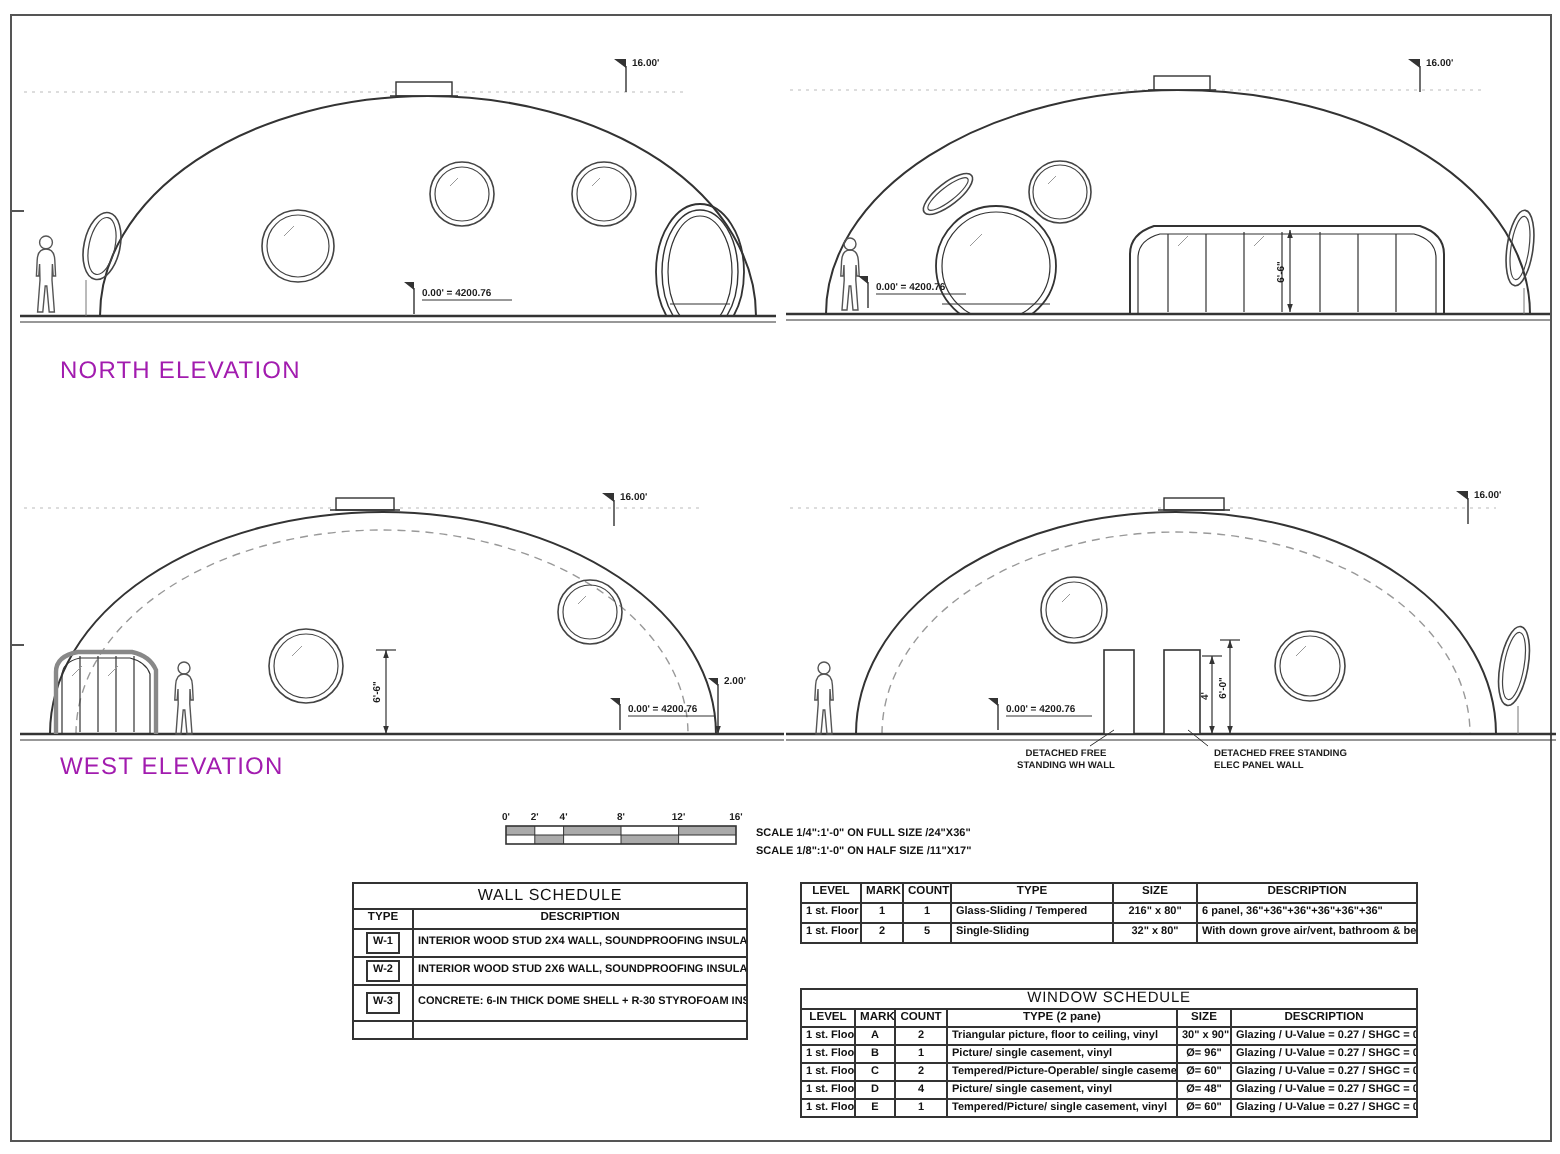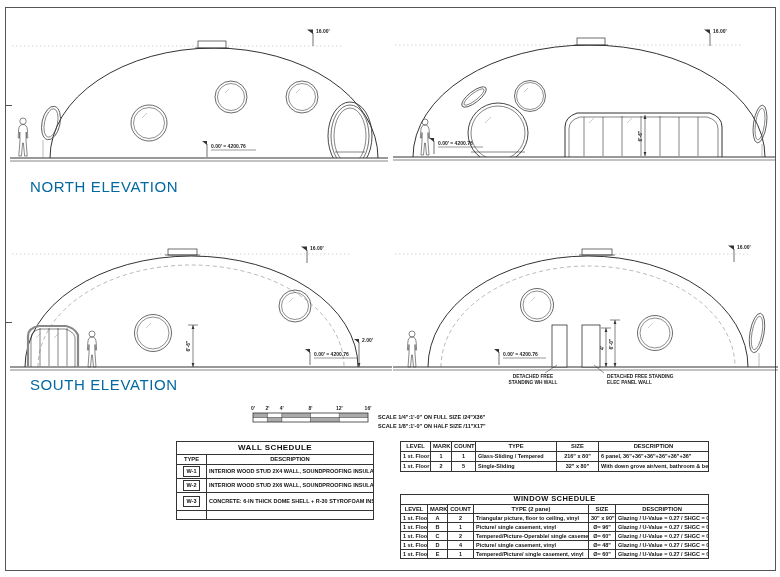--- a/index.html
+++ b/index.html
@@ -4,29 +4,29 @@
 <style>
   * { margin:0; padding:0; box-sizing:border-box; }
   html,body { background:#fff; }
   .sheet {
     position:relative; width:780px; height:577px; background:#fff;
     font-family:"Liberation Sans", sans-serif; color:#222; overflow:hidden;
   }
   .frame { position:absolute; left:5px; top:7px; width:771px; height:564px;
     border:1px solid #555; }
   .abs { position:absolute; }
-  .elev-title { position:absolute; font-size:15px; letter-spacing:.6px; color:#0369a1; white-space:nowrap; }
+  .elev-title { position:absolute; font-size:12px; letter-spacing:.6px; color:#a21caf; white-space:nowrap; }
   svg text { font-family:"Liberation Sans", sans-serif; fill:#1c1c1c; }
   .ann { font-size:5px; font-weight:bold; }
   .lead { font-size:4.8px; font-weight:bold; }
   
   table.sched { border-collapse:collapse; table-layout:fixed; background:#fff; }
   table.sched td { border:1px solid #333; font-size:5.5px; font-weight:bold;
     padding:0 2px; line-height:1.15; overflow:hidden; white-space:nowrap; color:#111; vertical-align:middle; }
-  table.sched td.title { font-size:8px; font-weight:bold; letter-spacing:.4px;
+  table.sched td.title { font-size:8px; font-weight:normal; letter-spacing:.4px;
     text-align:center; height:13px; white-space:nowrap; }
   table.sched td.hdr { text-align:center; font-size:5.8px; }
   td.c { text-align:center; }
   td.wrap { white-space:normal; }
   .box { display:inline-block; border:1px solid #333; padding:1px 3px; font-size:5.5px; font-weight:bold; }
   .scale-note { position:absolute; font-size:5.5px; font-weight:bold; white-space:nowrap; color:#111; }
 </style>
 </head>
 <body>
 
@@ -211,21 +211,21 @@
       <polygon points="349,139 347.6,135 350.4,135" fill="#333"></polygon>
       <text x="352" y="114" class="ann">2.00'</text>
     </g>
     <g>
       <line x1="300" y1="124" x2="300" y2="137" stroke="#333" stroke-width="0.7"></line>
       <polygon points="300,125 295,121 300,121" fill="#333"></polygon>
       <text x="304" y="128" class="ann">0.00' = 4200.76</text>
       <line x1="304" y1="130" x2="347" y2="130" stroke="#333" stroke-width="0.5"></line>
     </g>
   </svg>
-  <div class="elev-title" style="left:30px; top:376px;">SOUTH ELEVATION</div>
+  <div class="elev-title" style="left:30px; top:376px;">WEST ELEVATION</div>
 
   <svg class="abs" style="left:393px; top:228px;" width="385" height="158">
     <line x1="2" y1="26" x2="355" y2="26" stroke="#bbb" stroke-width="0.6" stroke-dasharray="1.5 2.5"></line>
     <path d="M 35 139 A 160 111 0 0 1 355 139" fill="none" stroke="#333" stroke-width="1"></path>
     <path d="M 48 139 A 147 101 0 0 1 342 139" fill="none" stroke="#999" stroke-width="0.7" stroke-dasharray="4 3"></path>
     <g>
       <rect x="189" y="21" width="30" height="6" fill="#fff" stroke="#333" stroke-width="0.7"></rect>
       <line x1="186" y1="27" x2="222" y2="27" stroke="#333" stroke-width="0.7"></line>
     </g>
     <line x1="0" y1="139" x2="385" y2="139" stroke="#333" stroke-width="1.2"></line>

